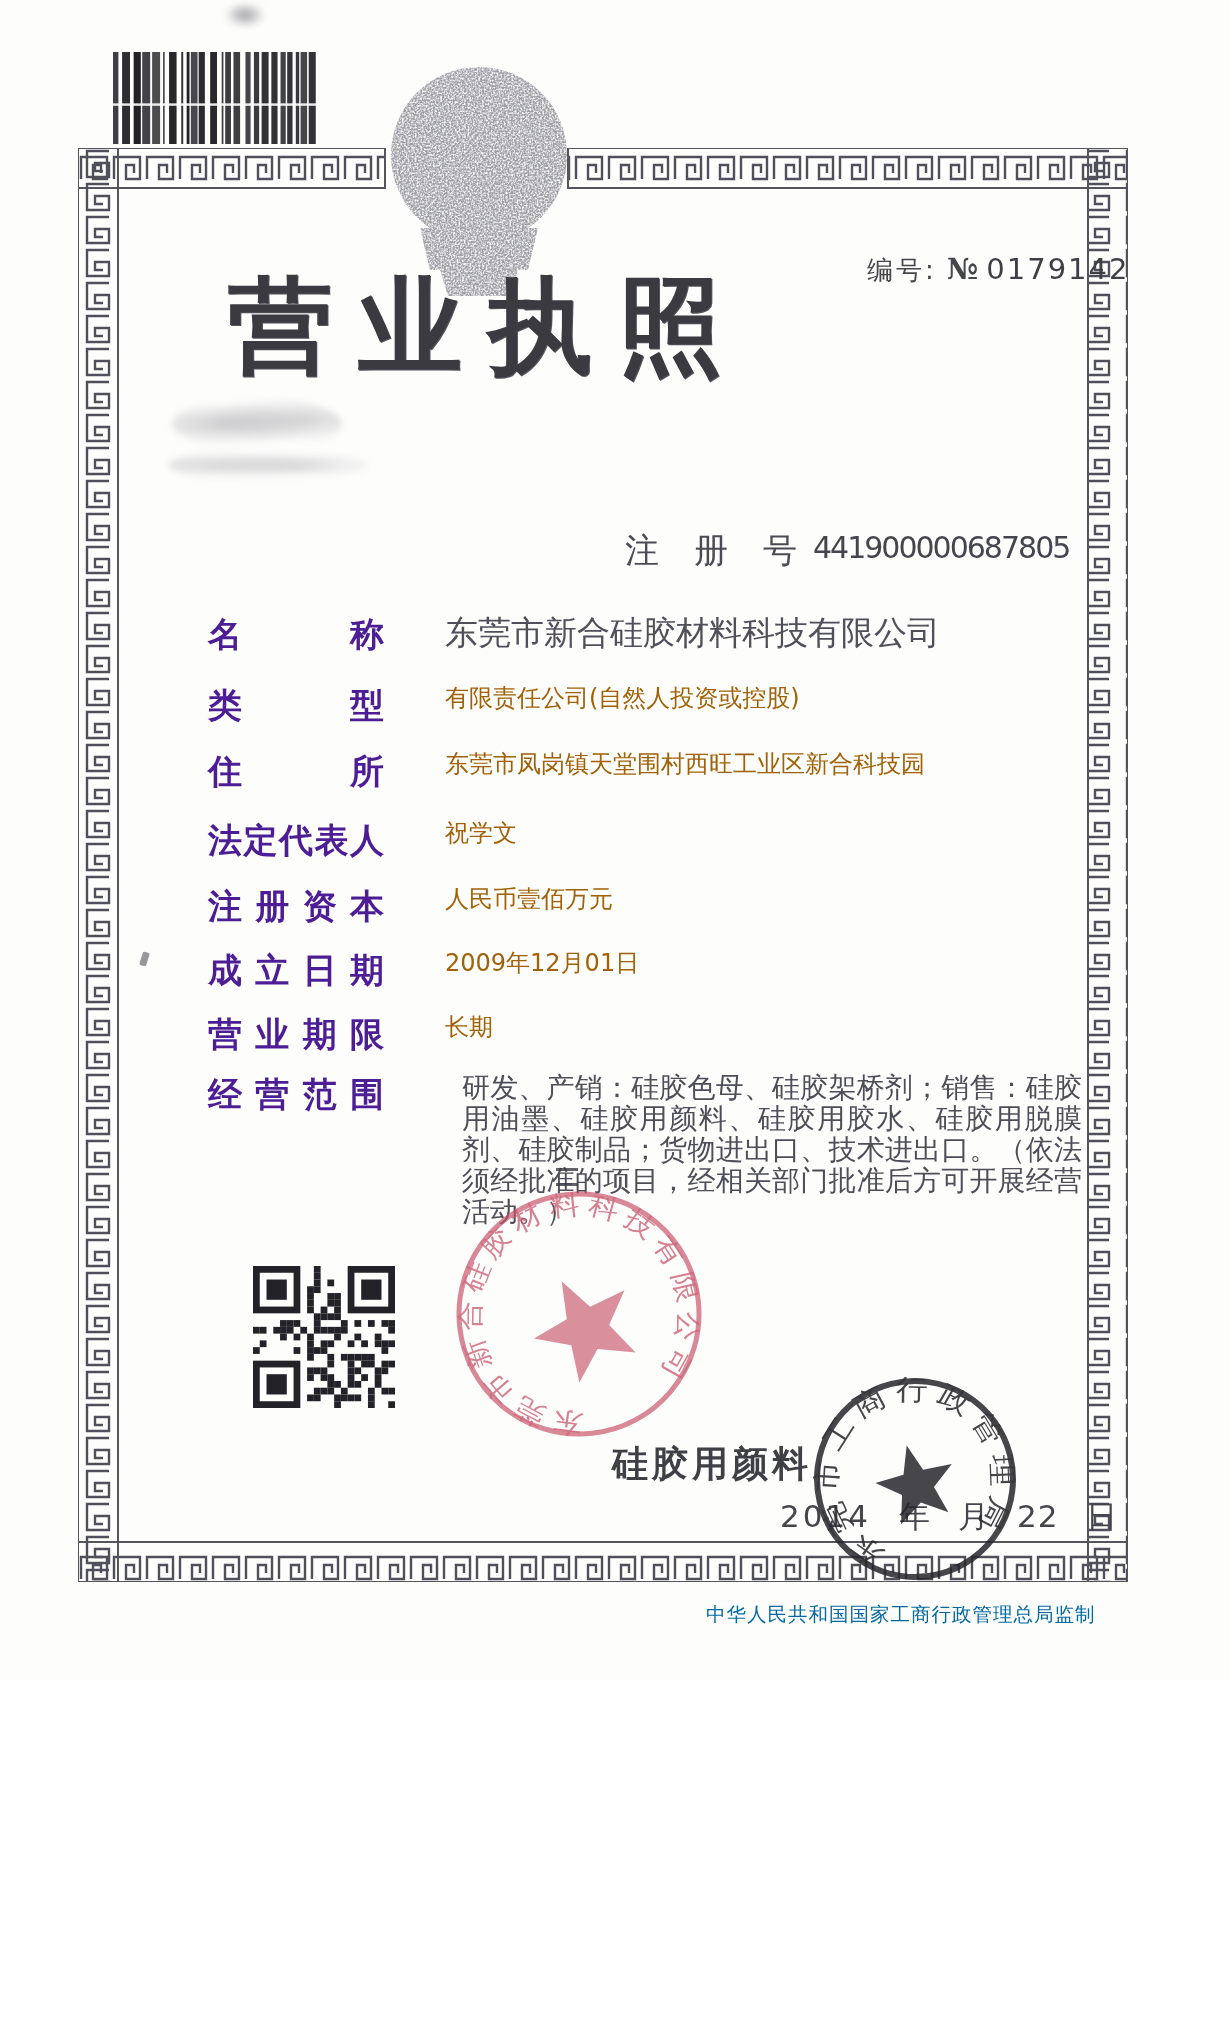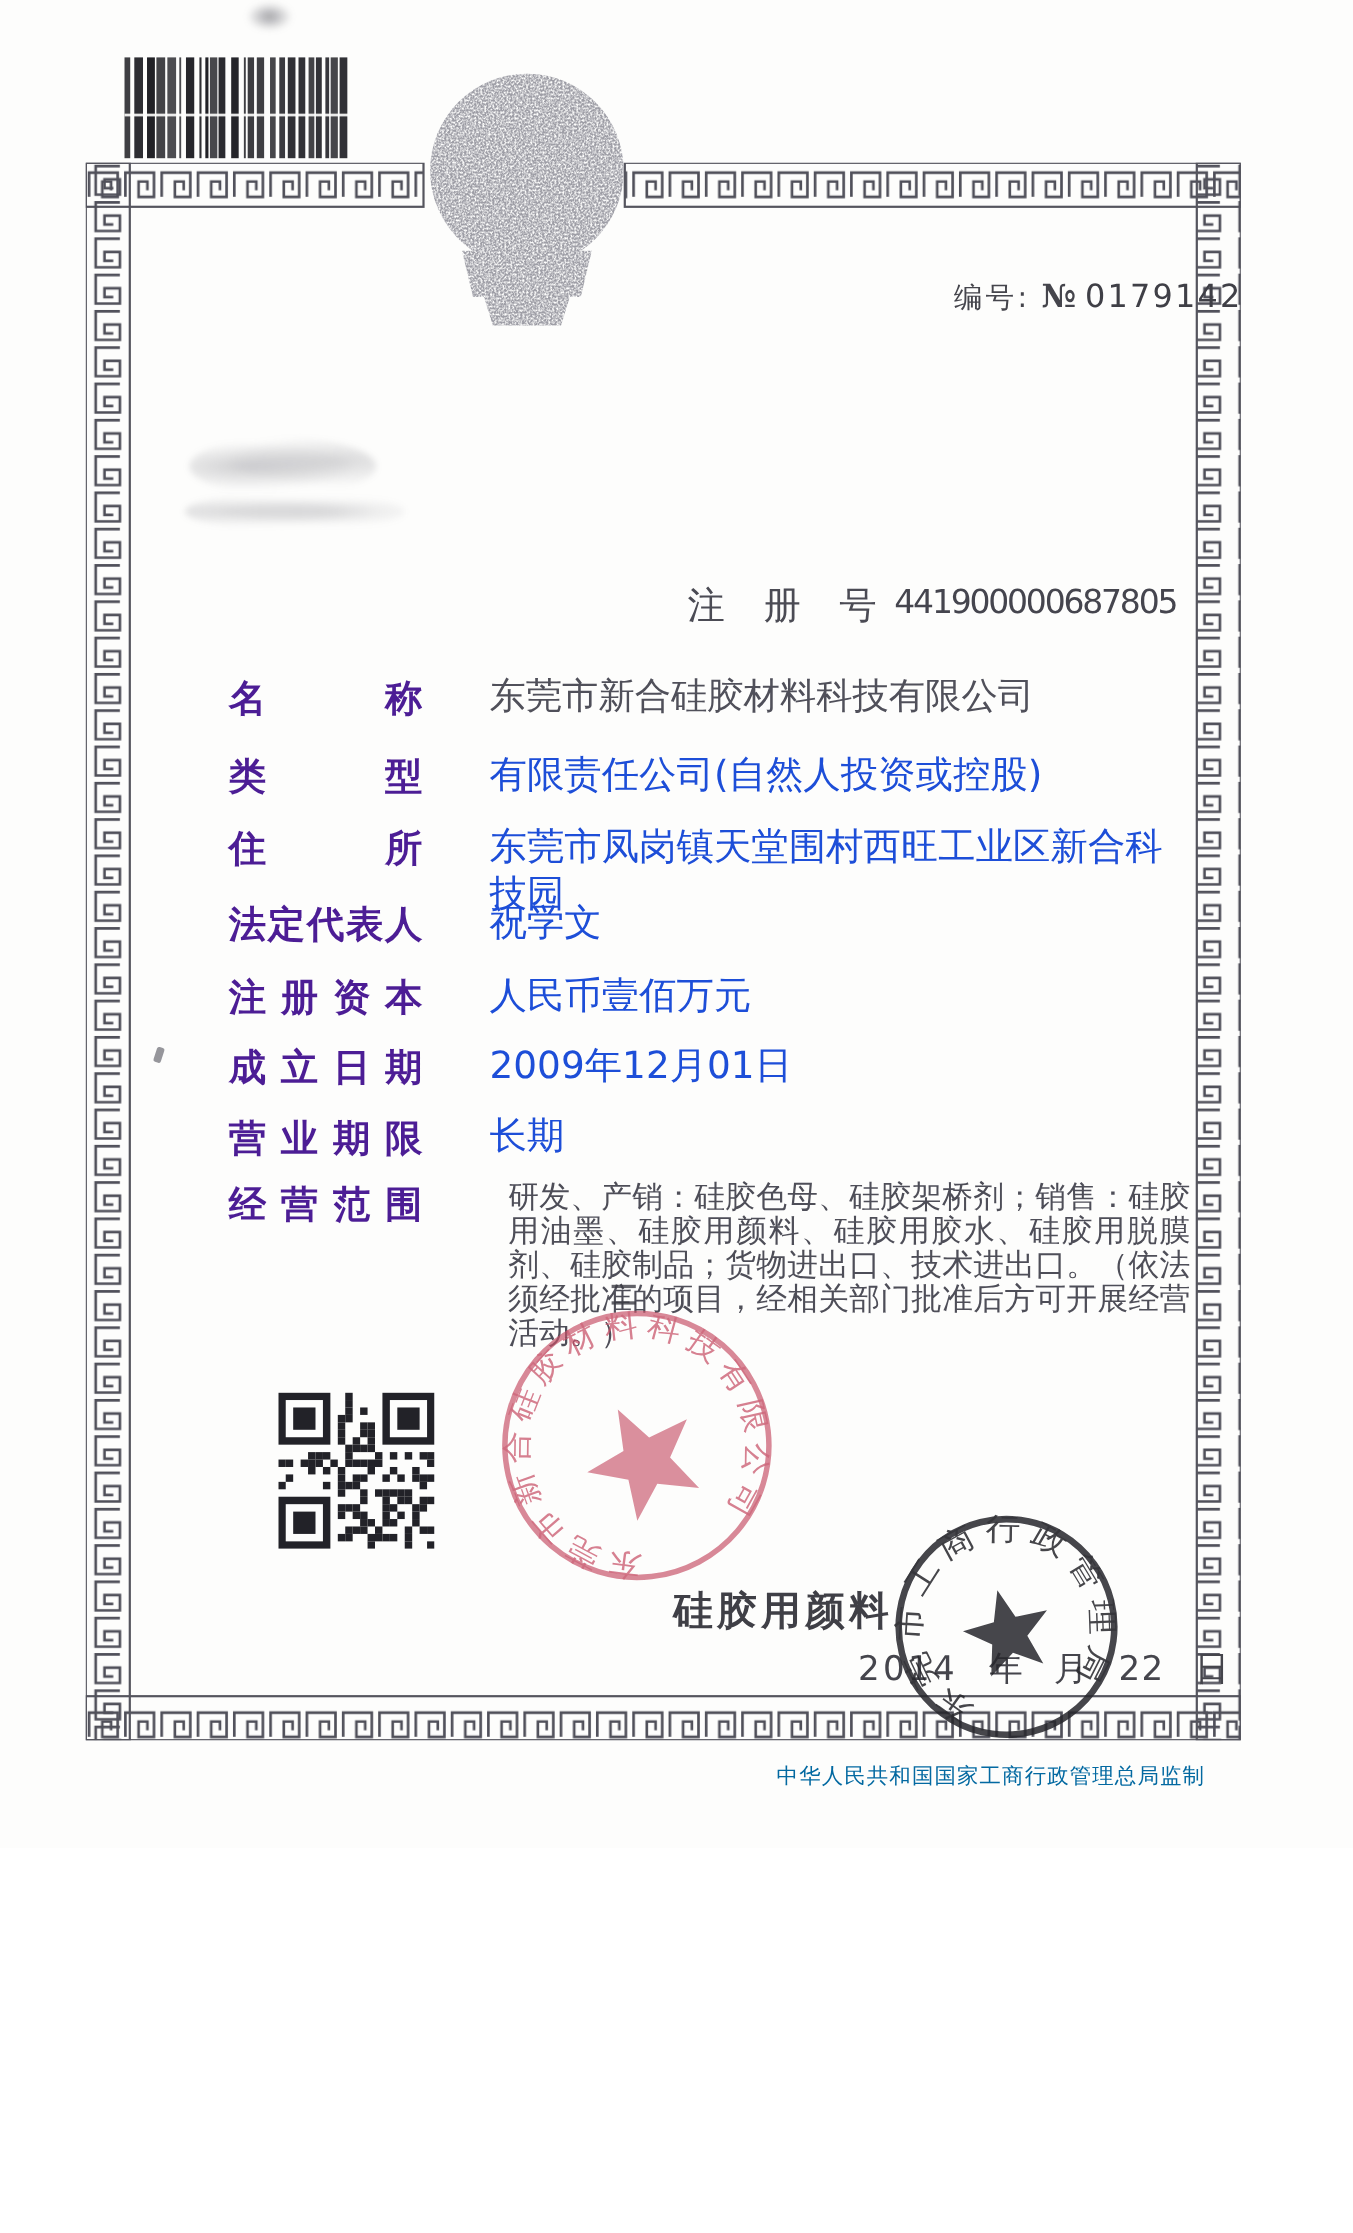--- a/index.html
+++ b/index.html
@@ -25,21 +25,21 @@
   .regline{position:absolute;left:625px;top:528px;height:44px;}
   .reg-label{position:absolute;left:0;top:0;width:172px;font-size:34px;color:#4b4b54;
              text-align:justify;text-align-last:justify;font-family:"DejaVu Serif","Liberation Serif",serif;}
   .reg-num{position:absolute;left:188px;top:2px;font-size:30px;letter-spacing:-2px;color:#45454e;white-space:nowrap;}
 
   
   .row{position:absolute;left:0;top:0;width:1100px;}
   .flabel{position:absolute;left:208px;width:176px;font-size:34px;color:#4c1d95;
           text-align:justify;text-align-last:justify;
           font-family:"DejaVu Serif","Liberation Serif",serif;font-weight:600;}
-  .fvalue{position:absolute;left:445px;width:640px;font-size:34px;color:#1d4ed8;line-height:1.25;}
+  .fvalue{position:absolute;left:445px;width:640px;font-size:24px;color:#a16207;line-height:1.25;}
   .v-lg{font-size:33px;color:#50505a;}
   .v-scope{left:462px;width:620px;font-size:28px;line-height:31px;color:#4e4e58;text-align:justify;}
 
   
   .qr{position:absolute;left:253px;top:1266px;}
   .company-seal{position:absolute;left:450px;top:1185px;transform:rotate(-28deg);opacity:.85;}
   .registry-label{position:absolute;left:612px;top:1440px;width:196px;font-size:36px;color:#3f3f46;
                   text-align:justify;text-align-last:justify;
                   font-family:"DejaVu Serif","Liberation Serif",serif;font-weight:600;}
   .dateline{position:absolute;left:752px;top:1496px;font-size:31px;color:#45454c;white-space:nowrap;}
@@ -130,20 +130,21 @@
       <circle cx="91" cy="95" r="88" fill="#585860"></circle>
       <path d="M32,168 H150 L140,210 H42 Z" fill="#585860"></path>
       <path d="M52,210 H130 L122,236 H60 Z" fill="#585860"></path>
     </g>
   </svg>
 
   <div class="serial">
     <span class="lbl">编号:</span><span class="nosign">№</span><span class="num">0179142</span>
   </div>
 
+  <div class="title">营业执照</div>
 
   <div class="regline">
     <div class="reg-label">注册号</div>
     <div class="reg-num">441900000687805</div>
   </div>
 
   <div class="row" style="top:612px">
     <div class="flabel">名称</div>
     <div class="fvalue v-lg">东莞市新合硅胶材料科技有限公司</div>
   </div>

